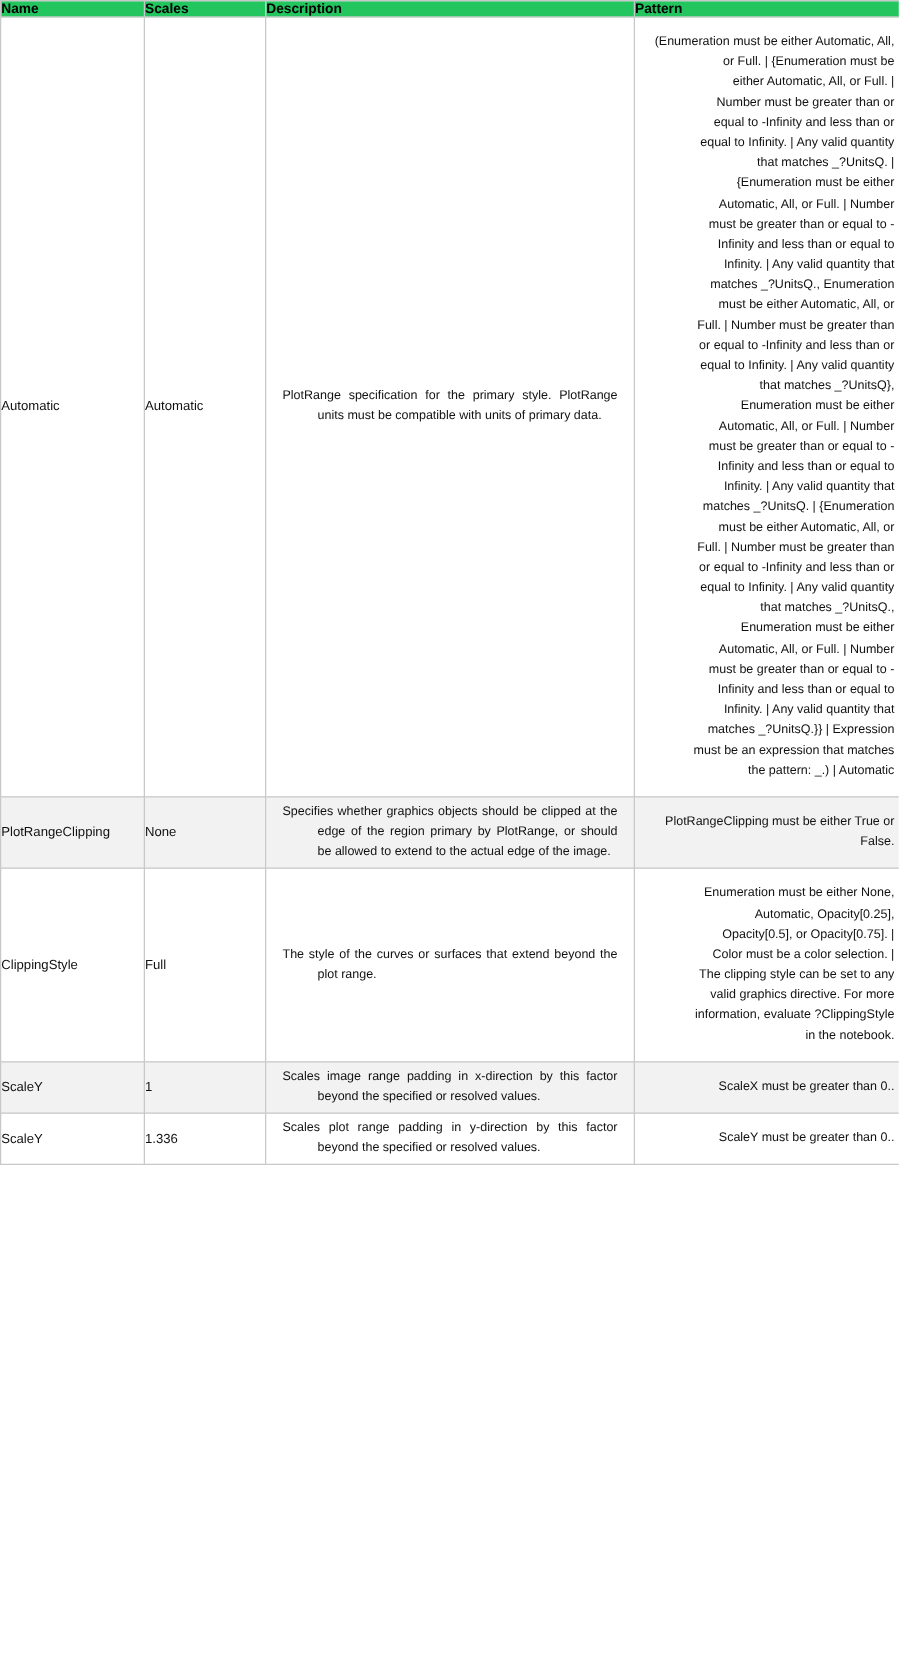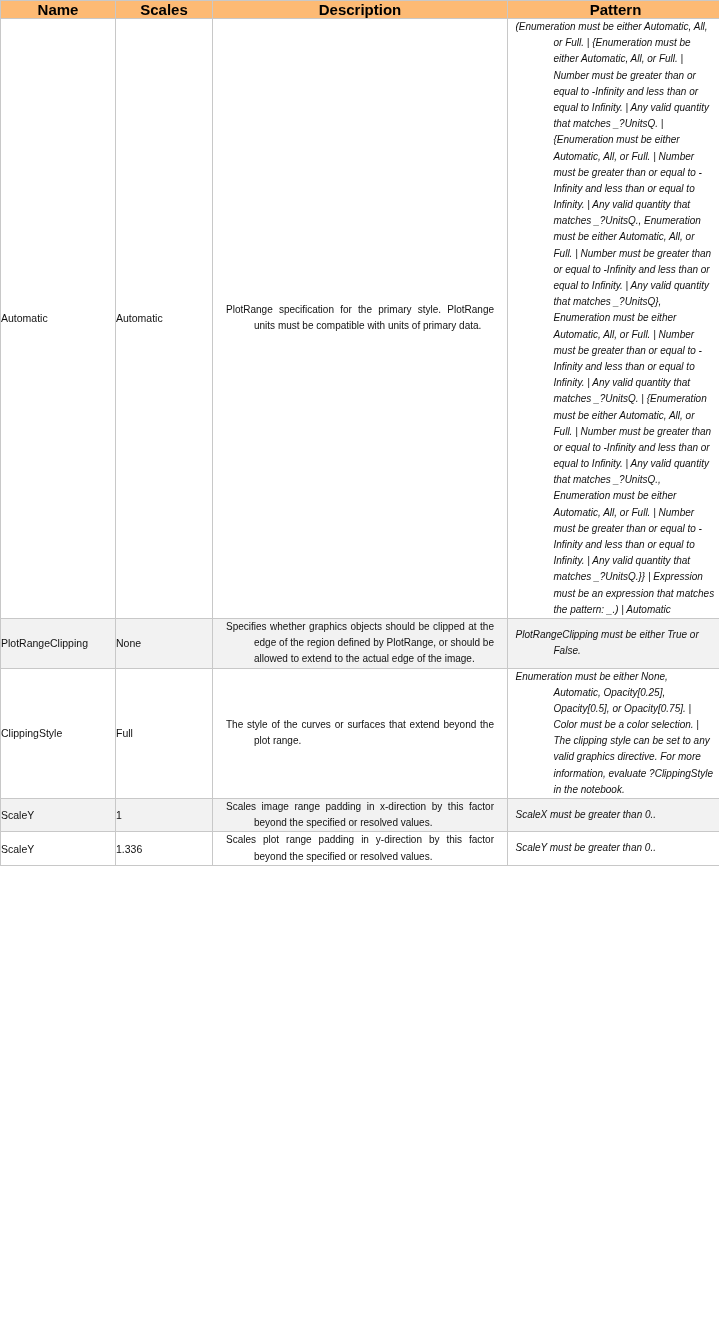--- a/index.html
+++ b/index.html
@@ -16,25 +16,25 @@
     width: 719px;
     table-layout: fixed;
     border: 1px solid #b0b0b0;
   }
   table.opt-table th, table.opt-table td {
     border: 1px solid #c8c8c8;
     vertical-align: middle;
     padding: 0;
   }
   thead th {
-    background: #fdba74;
-    font-size: 15px;
+    background: #22c55e;
+    font-size: 11px;
     font-weight: bold;
     color: #000;
-    text-align: center;
+    text-align: left;
     padding: 7px 8px 8px 8px;
     border-bottom: 1px solid #9a9a9a;
   }
   .col-name   { width: 114px; }
   .col-default{ width: 96px; }
   .col-desc   { width: 294px; }
   .col-pattern{ width: 215px; }
 
   td.cell-name {
     font-size: 10.5px;
@@ -77,23 +77,22 @@
     background: #ffffff;
   }
   .desc-wrap {
     display: block;
     max-width: 268px;
     margin: 0 auto;
   }
   .pattern-wrap {
     display: block;
     max-width: 200px;
-    margin: 0 auto;
-    text-align: left;
-    font-style: italic;
+    margin: 12px auto;
+    text-align: right;
   }
 </style>
 </head>
 <body>
 
 <table class="opt-table">
   <thead>
     <tr>
       <th class="col-name">Name</th>
       <th class="col-default">Scales</th>
@@ -114,21 +113,21 @@
         <span class="pattern-wrap">
           <span class="hang">(Enumeration must be either Automatic, All, or Full. | {Enumeration must be either Automatic, All, or Full. | Number must be greater than or equal to -Infinity and less than or equal to Infinity. | Any valid quantity that matches _?UnitsQ. | {Enumeration must be either Automatic, All, or Full. | Number must be greater than or equal to -Infinity and less than or equal to Infinity. | Any valid quantity that matches _?UnitsQ., Enumeration must be either Automatic, All, or Full. | Number must be greater than or equal to -Infinity and less than or equal to Infinity. | Any valid quantity that matches _?UnitsQ}, Enumeration must be either Automatic, All, or Full. | Number must be greater than or equal to -Infinity and less than or equal to Infinity. | Any valid quantity that matches _?UnitsQ. | {Enumeration must be either Automatic, All, or Full. | Number must be greater than or equal to -Infinity and less than or equal to Infinity. | Any valid quantity that matches _?UnitsQ., Enumeration must be either Automatic, All, or Full. | Number must be greater than or equal to -Infinity and less than or equal to Infinity. | Any valid quantity that matches _?UnitsQ.}} | Expression must be an expression that matches the pattern: _.) | Automatic</span>
         </span>
       </td>
     </tr>
     <tr class="row-alt">
       <td class="cell-name">PlotRangeClipping</td>
       <td class="cell-default">None</td>
       <td class="cell-desc">
         <span class="desc-wrap">
-          <span class="hang-desc">Specifies whether graphics objects should be clipped at the edge of the region defined by PlotRange, or should be allowed to extend to the actual edge of the image.</span>
+          <span class="hang-desc">Specifies whether graphics objects should be clipped at the edge of the region primary by PlotRange, or should be allowed to extend to the actual edge of the image.</span>
         </span>
       </td>
       <td class="cell-pattern">
         <span class="pattern-wrap">
           <span class="hang">PlotRangeClipping must be either True or False.</span>
         </span>
       </td>
     </tr>
     <tr class="row-plain">
       <td class="cell-name">ClippingStyle</td>

